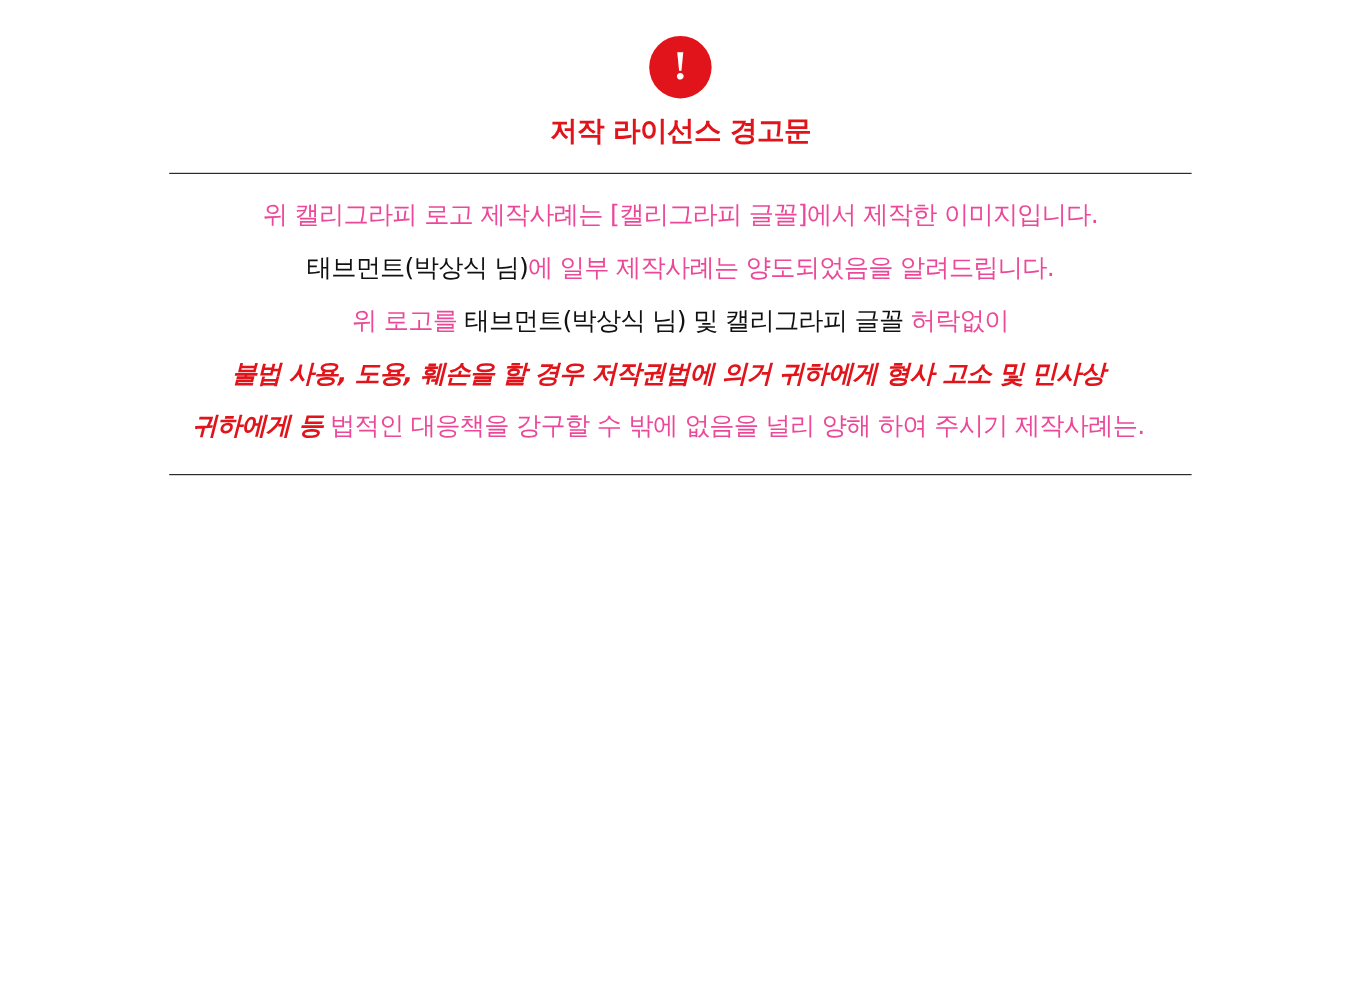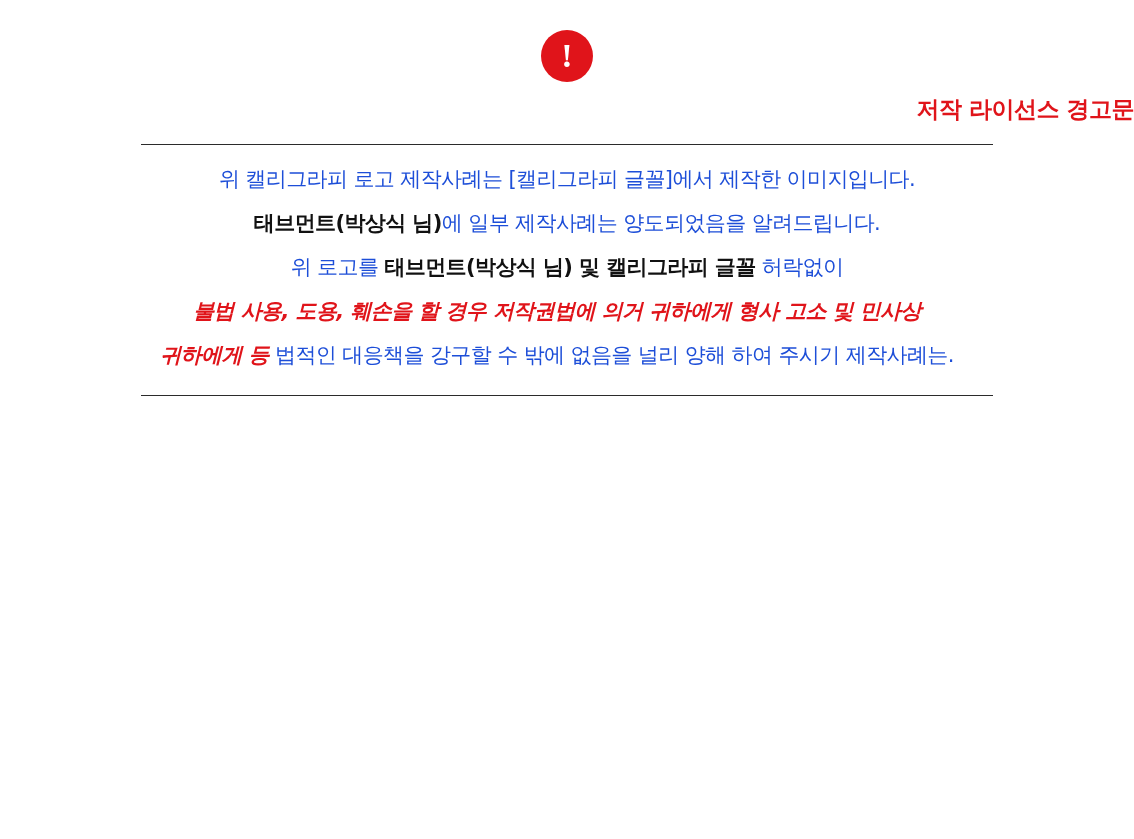--- a/index.html
+++ b/index.html
@@ -37,21 +37,21 @@
     align-items: center;
     justify-content: center;
     font-size: 34px;
     font-weight: bold;
     line-height: 1;
     font-family: "Liberation Serif", serif;
     letter-spacing: 0;
   }
 
   .notice-title {
-    text-align: right;
+    text-align: center;
     color: #e0141a;
     font-size: 23px;
     font-weight: bold;
     margin-top: 12px;
     letter-spacing: -0.5px;
   }
 
   .rule-box {
     margin: 19px auto 0 auto;
     width: 852px;
@@ -63,23 +63,23 @@
 
   .line {
     text-align: center;
     font-size: 21px;
     line-height: 44px;
     letter-spacing: -0.6px;
     white-space: nowrap;
   }
   .line.shift-left { position: relative; left: -10px; }
 
-  .b { font-weight: bold; }
+  .b { font-weight: normal; }
   .red { color: #e0141a; font-weight: bold; font-style: italic; }
-  .plain { font-weight: normal; color: #1d4ed8; }
+  .plain { font-weight: normal; color: #ec4899; }
 </style>
 </head>
 <body>
 
 <div class="notice">
 
   <div class="warn-icon-wrap">
     <div class="warn-icon">!</div>
   </div>
 

